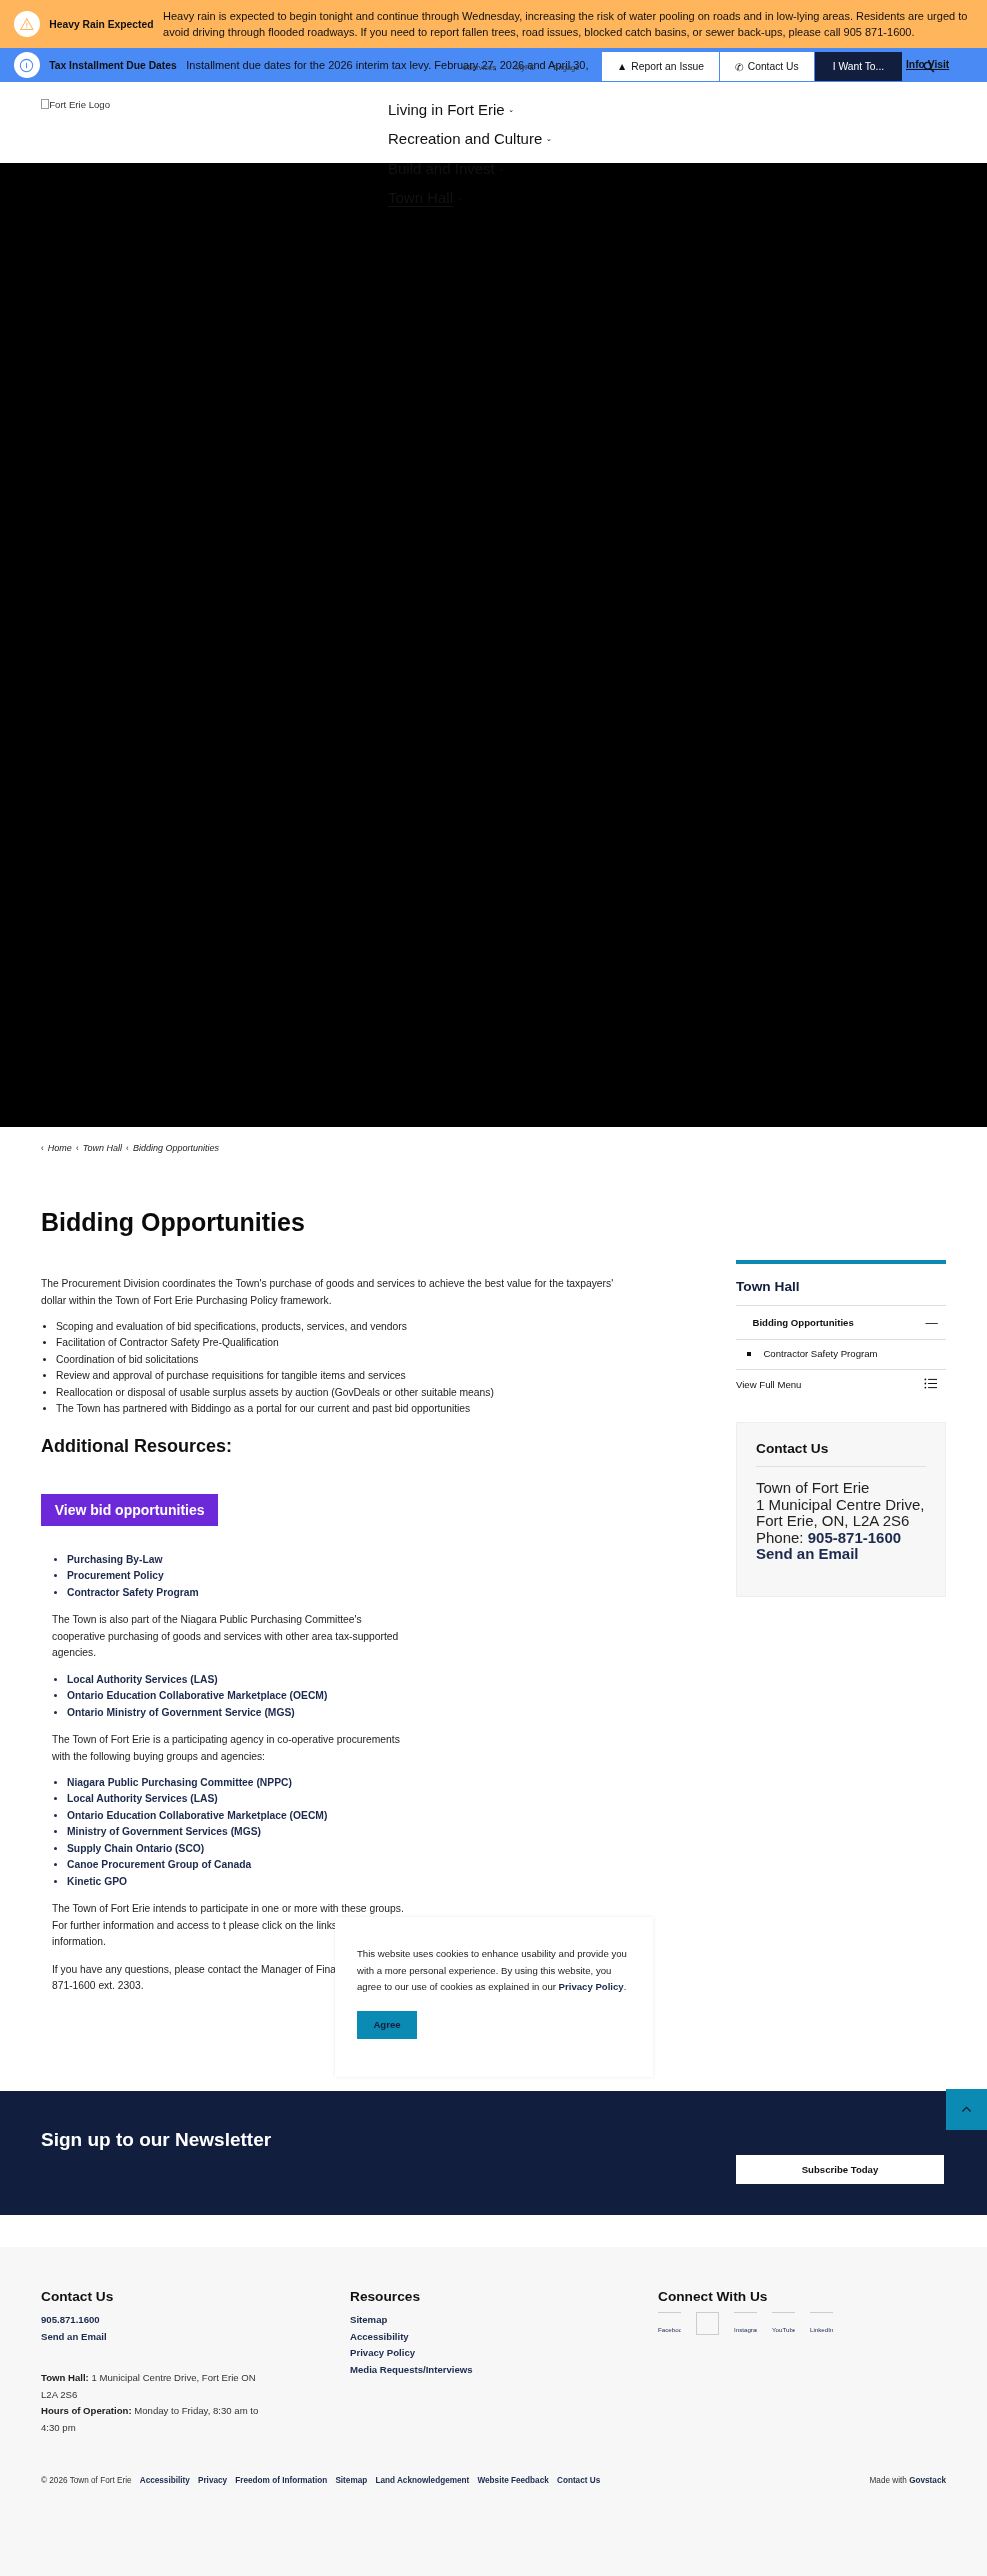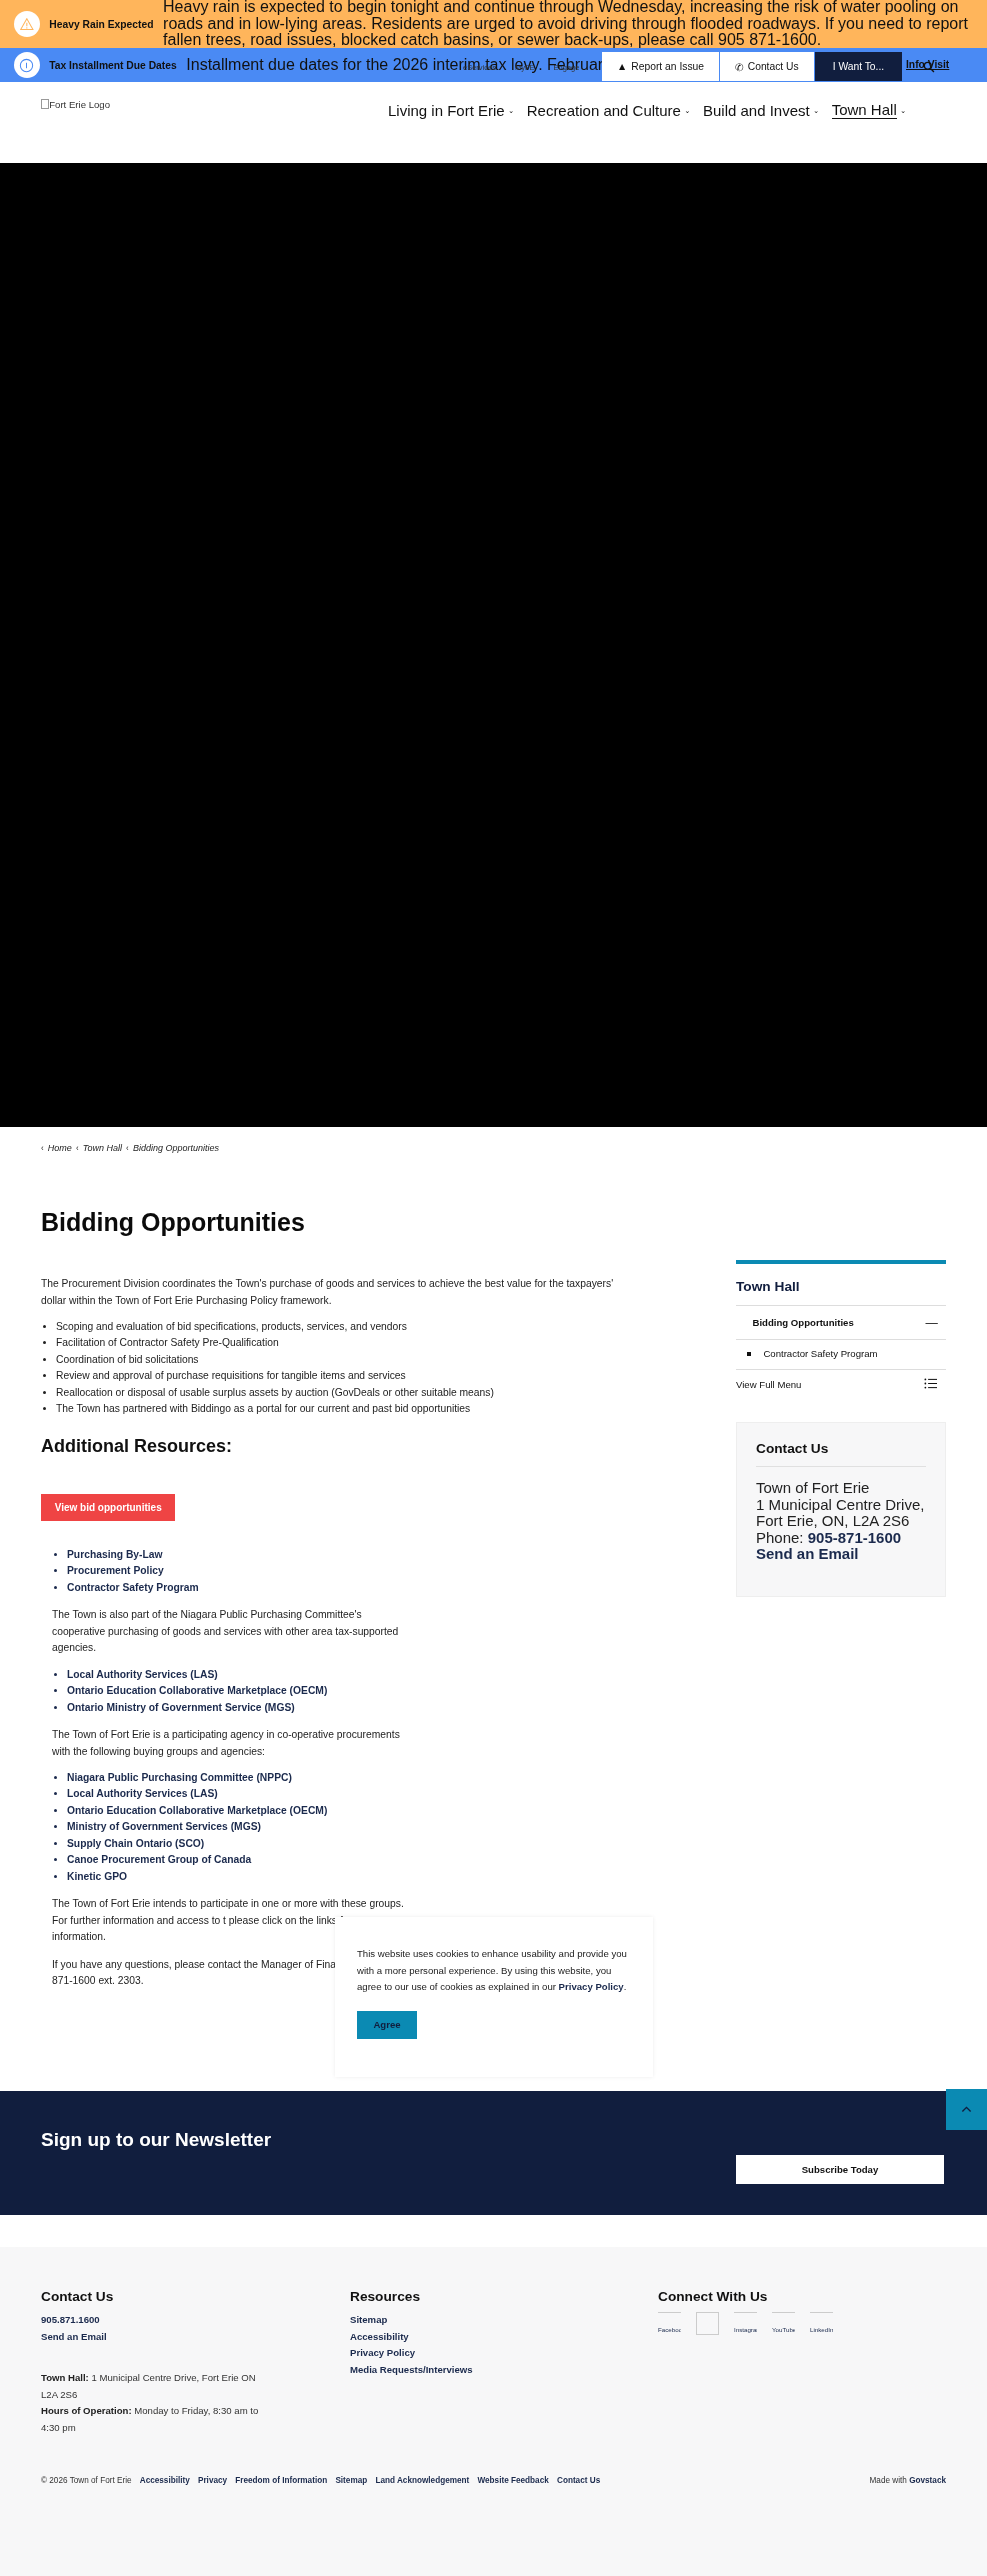--- a/index.html
+++ b/index.html
@@ -5,54 +5,54 @@
     * { box-sizing: border-box; margin: 0; padding: 0; }
     body { width: 987px; height: 2576px; font-family: "Liberation Sans", sans-serif; color: #1a1a1a; background: #fff; position: relative; overflow: hidden; }
     a { color: inherit; text-decoration: none; }
 
     
     .alert { display: flex; align-items: center; padding: 0 13.7px; }
     .alert-rain { background: #ffb55b; height: 48px; }
     .alert-tax { background: #4a8af4; height: 34px; position: relative; }
     .alert-icon { width: 26px; height: 26px; border-radius: 50%; background: #fff; display: flex; align-items: center; justify-content: center; flex-shrink: 0; margin-right: 9.6px; }
     .alert-title { font-weight: bold; font-size: 10.3px; color: #111; white-space: nowrap; margin-right: 9.6px; }
-    .alert-text { font-size: 16px; color: #111; line-height: 16.5px; }
+    .alert-text { font-size: 11px; color: #111; line-height: 16.5px; }
     .util-links { position: absolute; left: 463px; top: 15px; font-size: 7.5px; color: #333; display: flex; gap: 19px; }
     .util-btns { position: absolute; left: 602px; top: 4.1px; display: flex; }
     .util-btn { height: 29px; padding: 0 15px; display: flex; align-items: center; font-size: 10.3px; background: #fff; color: #111; border-right: 1.4px solid #4a8af4; }
     .util-btn.dark { background: #111e3e; color: #fff; padding: 0 18px; }
     .util-info { position: absolute; left: 906px; top: 11px; font-size: 10.3px; font-weight: bold; text-decoration: underline; color: #111; }
     .util-search { position: absolute; left: 923px; top: 13px; }
 
     
     .header { height: 81px; position: relative; background: #fff; }
     .logo { position: absolute; left: 41px; top: 16.5px; font-size: 9.6px; color: #333; display: flex; align-items: center; gap: 0; }
     .logo-broken { width: 8.2px; height: 9.6px; border: 0.7px solid #999; }
-    .main-nav { position: absolute; left: 388px; top: 19px; display: flex; gap: 12.3px; }
+    .main-nav { position: absolute; left: 388px; top: 19px; display: flex; gap: 12.3px; flex-direction: column; }
     .nav-item { font-size: 15px; color: #111; display: flex; align-items: center; gap: 3.4px; }
     .nav-item.active span.lbl { border-bottom: 1.4px solid #111; }
     .nav-chev { font-size: 7.5px; }
 
     
     .hero { background: #000; height: 964px; }
 
     
     .breadcrumb { position: absolute; left: 41px; top: 1143px; display: flex; gap: 4.1px; font-size: 9px; font-style: italic; color: #222; align-items: center; }
     .bc-chev { font-style: normal; font-size: 8.2px; }
 
     .page-title { position: absolute; left: 41px; top: 1208px; font-size: 25px; font-weight: bold; color: #0b0b0b; }
 
     
     .content { position: absolute; left: 41px; top: 1276px; width: 576px; }
     .h2 { font-size: 22px; font-weight: bold; color: #111; margin-bottom: 11px; }
     .p { font-size: 10.3px; line-height: 16.5px; color: #222; }
     .ul { margin: 9.6px 0 0 15px; }
     .ul li { font-size: 10.3px; line-height: 16.5px; color: #222; }
     .h3 { font-size: 18px; font-weight: bold; color: #111; margin-top: 18px; }
-    .cta { display: inline-block; background: #ef4444; color: #fff; font-size: 10px; font-weight: bold; padding: 8.2px 13.7px; margin-top: 37px; }
+    .cta { display: inline-block; background: #6d28d9; color: #fff; font-size: 14px; font-weight: bold; padding: 8.2px 13.7px; margin-top: 37px; }
     .inner { margin-left: 11px; width: 356px; }
     .links li { font-weight: bold; color: #1b2a4d; }
     .gap { margin-top: 11px; }
 
     
     .sidebar { position: absolute; left: 736px; top: 1260px; width: 210px; }
     .side-bar-top { height: 4.1px; background: #0b8ab3; }
     .side-title { font-size: 13.7px; font-weight: bold; color: #111e3e; padding: 15px 0 11px; border-bottom: 0.7px solid #ddd; }
     .side-item { display: flex; justify-content: space-between; align-items: center; padding: 9.6px 8.2px 9.6px 16.5px; border-bottom: 0.7px solid #ddd; font-size: 9.6px; font-weight: bold; color: #111; }
     .side-sub { display: flex; align-items: center; gap: 12.3px; padding: 8.2px 11px 9.6px 11px; border-bottom: 0.7px solid #ddd; font-size: 9.6px; color: #111; }

